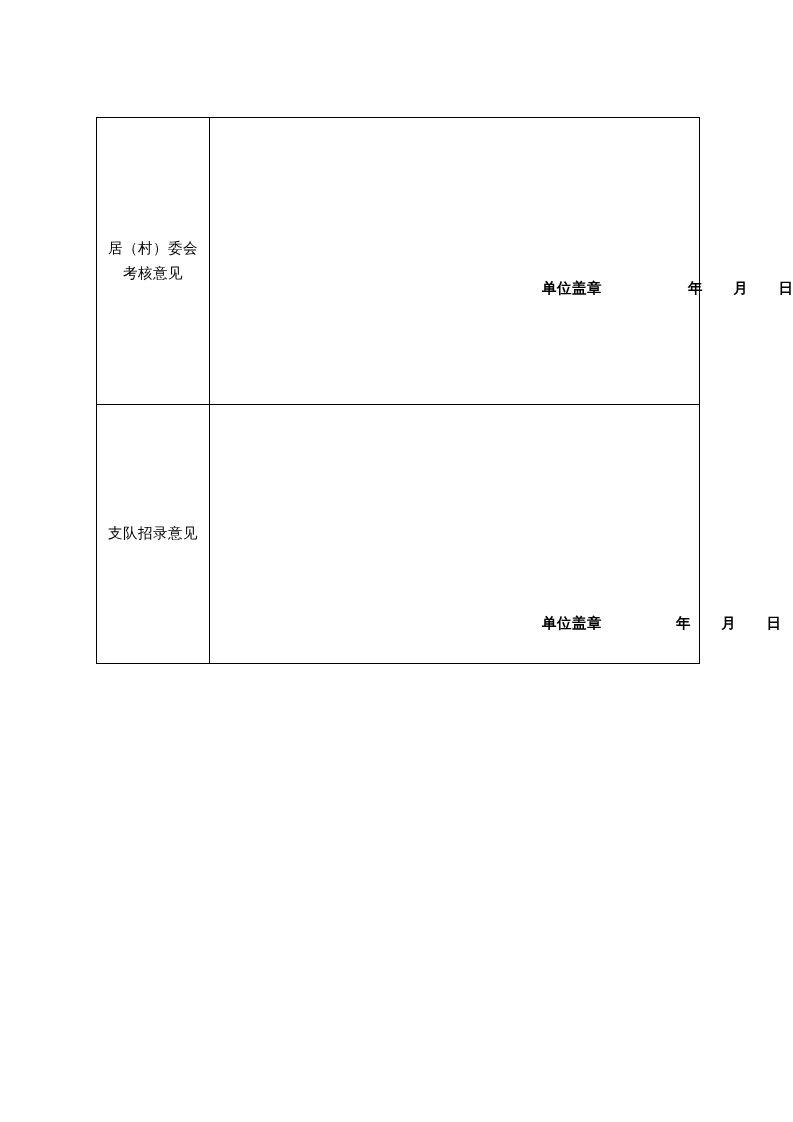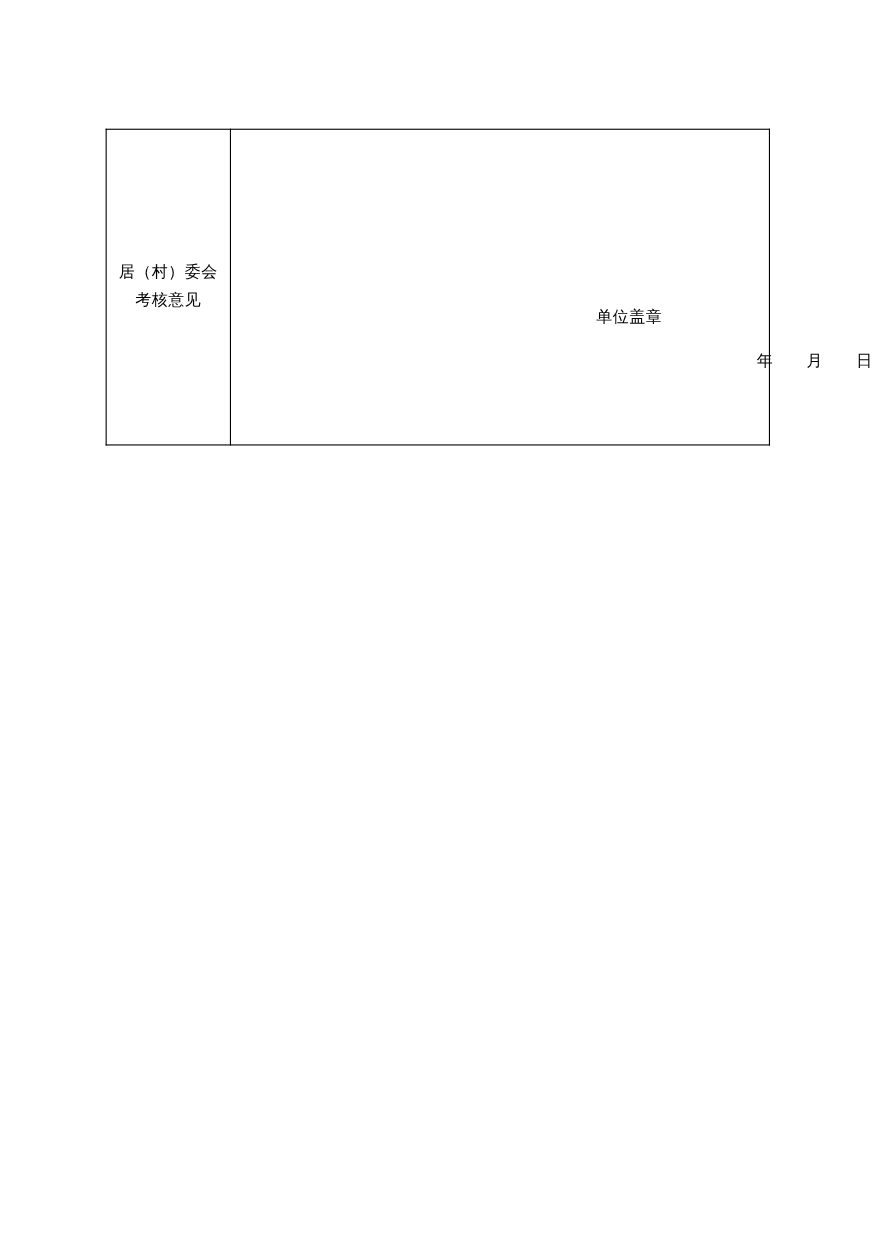--- a/index.html
+++ b/index.html
@@ -38,20 +38,21 @@
   .label-cell {
     width: 112px;
     text-align: center;
     font-size: 14.5px;
     line-height: 1.75;
     letter-spacing: 0.5px;
   }
   .content-cell {
     position: relative;
     width: 489px;
+    font-weight: bold;
   }
   .row-1 .label-cell, .row-1 .content-cell { height: 286px; }
   .row-2 .label-cell, .row-2 .content-cell { height: 304px; }
   .row-3 .label-cell, .row-3 .content-cell { height: 258px; }
 
   .label-line {
     display: block;
     white-space: nowrap;
   }
 
@@ -61,21 +62,20 @@
     width: 100%;
     font-size: 14.5px;
     letter-spacing: 0.5px;
     white-space: nowrap;
   }
   .sign-stamp {
     position: absolute;
   }
   .sign-date {
     position: absolute;
-    margin-top: 40px;
   }
   .date-part {
     display: inline-block;
   }
   .date-gap { display: inline-block; width: 22px; }
 
   
   .row-1 .sign-row { top: 161px; }
   .row-1 .sign-stamp { left: 332px; }
   .row-1 .sign-date { left: 478px; }
@@ -105,15 +105,32 @@
             <span class="sign-date">
               <span class="date-part">年</span>
               <span class="date-gap"></span>
               <span class="date-part">月</span>
               <span class="date-gap"></span>
               <span class="date-part">日</span>
             </span>
           </div>
         </td>
       </tr>
+      <tr class="row-3">
+        <td class="label-cell">
+          <span class="label-line">支队招录意见</span>
+        </td>
+        <td class="content-cell">
+          <div class="sign-row">
+            <span class="sign-stamp">单位盖章</span>
+            <span class="sign-date">
+              <span class="date-part">年</span>
+              <span class="date-gap"></span>
+              <span class="date-part">月</span>
+              <span class="date-gap"></span>
+              <span class="date-part">日</span>
+            </span>
+          </div>
+        </td>
+      </tr>
     </tbody>
   </table>
 </div>
 
 </body></html>

